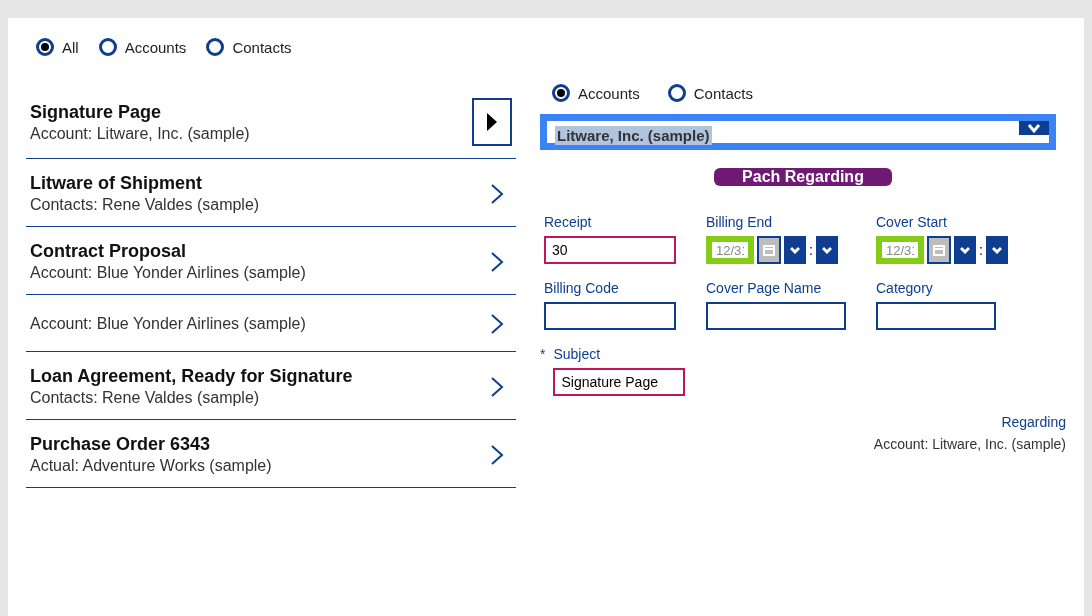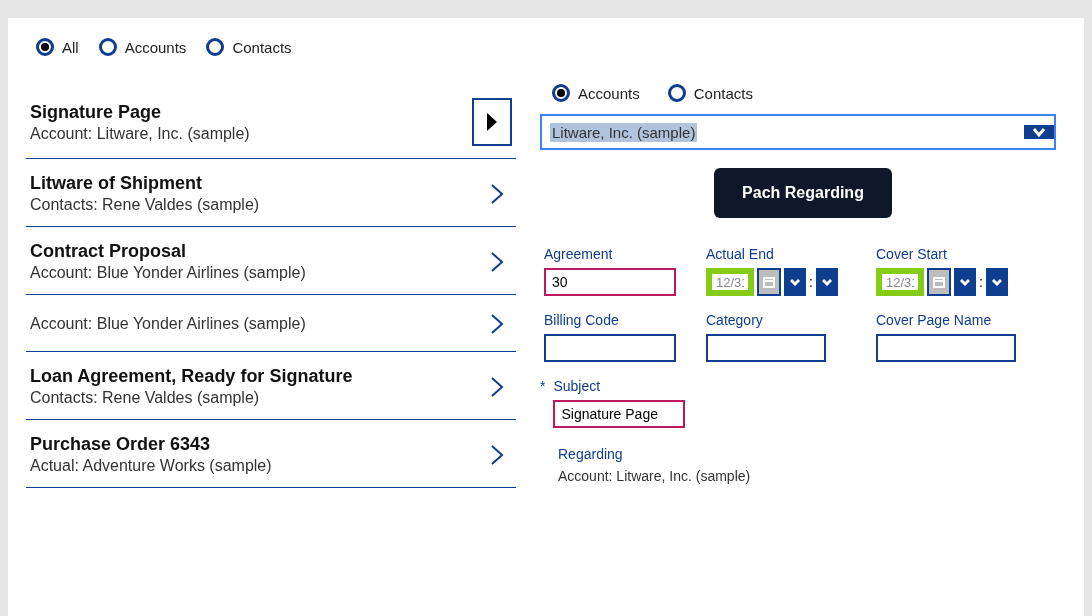--- a/index.html
+++ b/index.html
@@ -99,49 +99,50 @@
   flex: 1;
   padding-top: 0px;
 }
 .right .radio-row {
   margin-left: 12px;
   margin-bottom: 12px;
   gap: 28px;
 }
 .combo {
   margin: 0 10px 18px 0;
-  border: 2px solid #3b82f6;
+  border: 7px solid #3b82f6;
   height: 36px;
   display: flex;
-  align-items: center;
+  align-items: flex-start;
+  font-weight: bold;
 }
 .combo-text {
   flex: 1;
   padding: 6px 8px;
   font-size: 15px;
   color: #333;
 }
 .combo-text span {
   background: #b0c4de;
   padding: 1px 2px;
 }
 .combo-btn {
   width: 30px;
   background: #0f3d8f;
   display: flex;
   align-items: center;
   justify-content: center;
 }
 .combo-btn svg { stroke: #fff; stroke-width: 3; fill: none; }
 .btn-primary {
-  background: #0f172a;
+  background: #701a75;
   color: #fff;
   border: none;
   border-radius: 6px;
-  padding: 16px 28px;
+  padding: 0 28px;
   font-size: 16px;
   font-weight: 600;
   cursor: pointer;
   display: block;
   margin: 0 auto 28px auto;
 }
 .form-row {
   display: flex;
   gap: 30px;
   margin-bottom: 16px;
@@ -190,21 +191,21 @@
 }
 .small-sel svg { stroke:#fff; stroke-width:3; fill:none;}
 .time-colon { font-size:14px; display:flex; align-items:center; color:#000;}
 .subject-row {
   display: flex;
   gap: 8px;
   align-items: flex-start;
   margin-bottom: 18px;
 }
 .req { color: #0f3d8f; font-size:14px; margin-top:0px;}
-.regarding-block { padding-left: 18px;}
+.regarding-block { padding-left: 18px; text-align: right;}
 .regarding-label {
   font-size: 14px;
   color: #0f3d8f;
   margin-bottom: 6px;
 }
 .regarding-val {
   font-size: 14px;
   color: #333;
 }
 .col-w1{width:132px;}
@@ -321,25 +322,25 @@
           <svg width="14" height="14" viewBox="0 0 14 14">
               <polyline points="2,4 7,10 12,4"></polyline>
             </svg>
         </div>
       </div>
 
       <button class="btn-primary">Pach Regarding</button>
 
       <div class="form-row">
         <div class="form-col col-w1">
-          <div class="form-label">Agreement</div>
+          <div class="form-label">Receipt</div>
           <input class="form-input" value="30" style="">
         </div>
         <div class="form-col col-w2">
-          <div class="form-label">Actual End</div>
+          <div class="form-label">Billing End</div>
           <div class="date-group">
             <input class="date-input" value="12/31" style="">
             <div class="date-icon cal">
                 <svg width="12" height="12" viewBox="0 0 12 12">
                   <rect x="1" y="2" width="10" height="9"></rect>
                   <line x1="1" y1="5" x2="11" y2="5"></line>
                 </svg>
               </div>
             <div class="small-sel">
                 <svg width="10" height="10" viewBox="0 0 10 10">
@@ -378,26 +379,26 @@
           </div>
         </div>
       </div>
 
       <div class="form-row">
         <div class="form-col col-w1">
           <div class="form-label">Billing Code</div>
           <input class="empty-input" style="width: 132px;">
         </div>
         <div class="form-col col-w2">
+          <div class="form-label">Cover Page Name</div>
+          <input class="empty-input" style="width: 140px;">
+        </div>
+        <div class="form-col col-w2">
           <div class="form-label">Category</div>
           <input class="empty-input" style="">
-        </div>
-        <div class="form-col col-w2">
-          <div class="form-label">Cover Page Name</div>
-          <input class="empty-input" style="width: 140px;">
         </div>
       </div>
 
       <div class="subject-row">
         <div class="req">*</div>
         <div class="form-col">
           <div class="form-label">Subject</div>
           <input class="form-input" style="width: 132px;" value="Signature Page">
         </div>
       </div>

